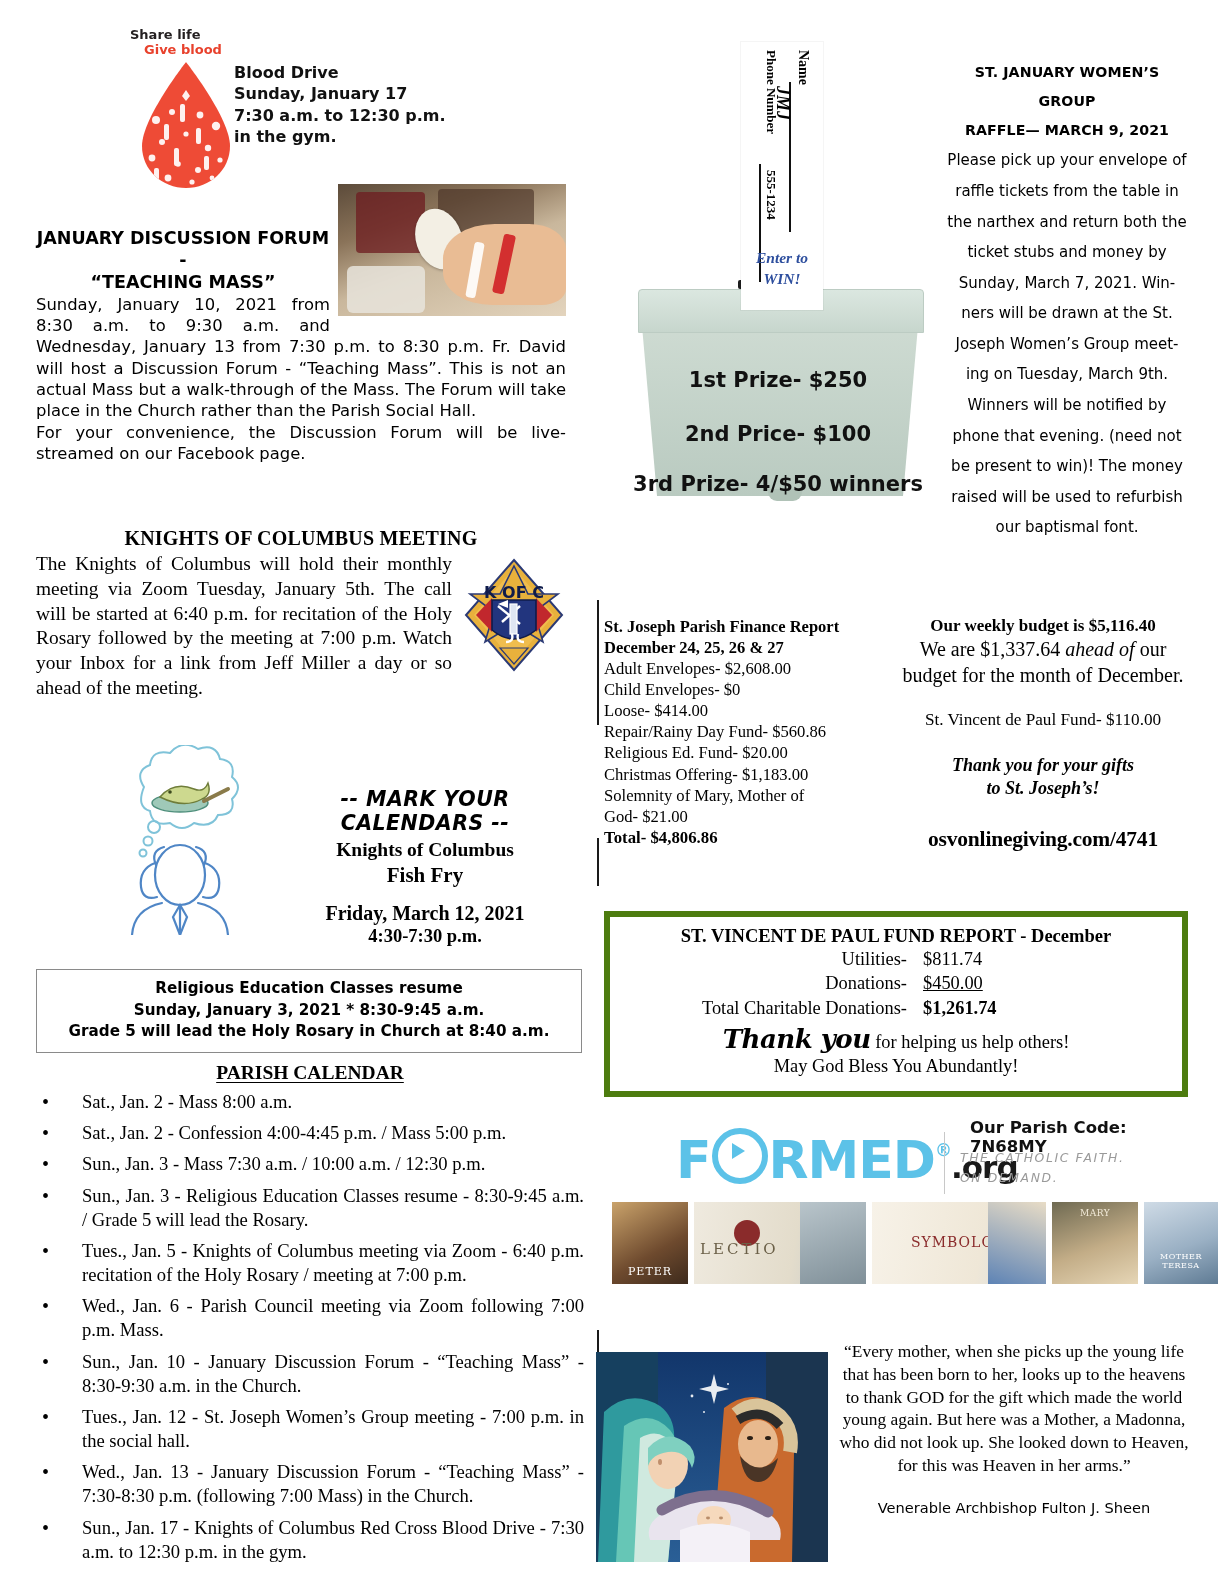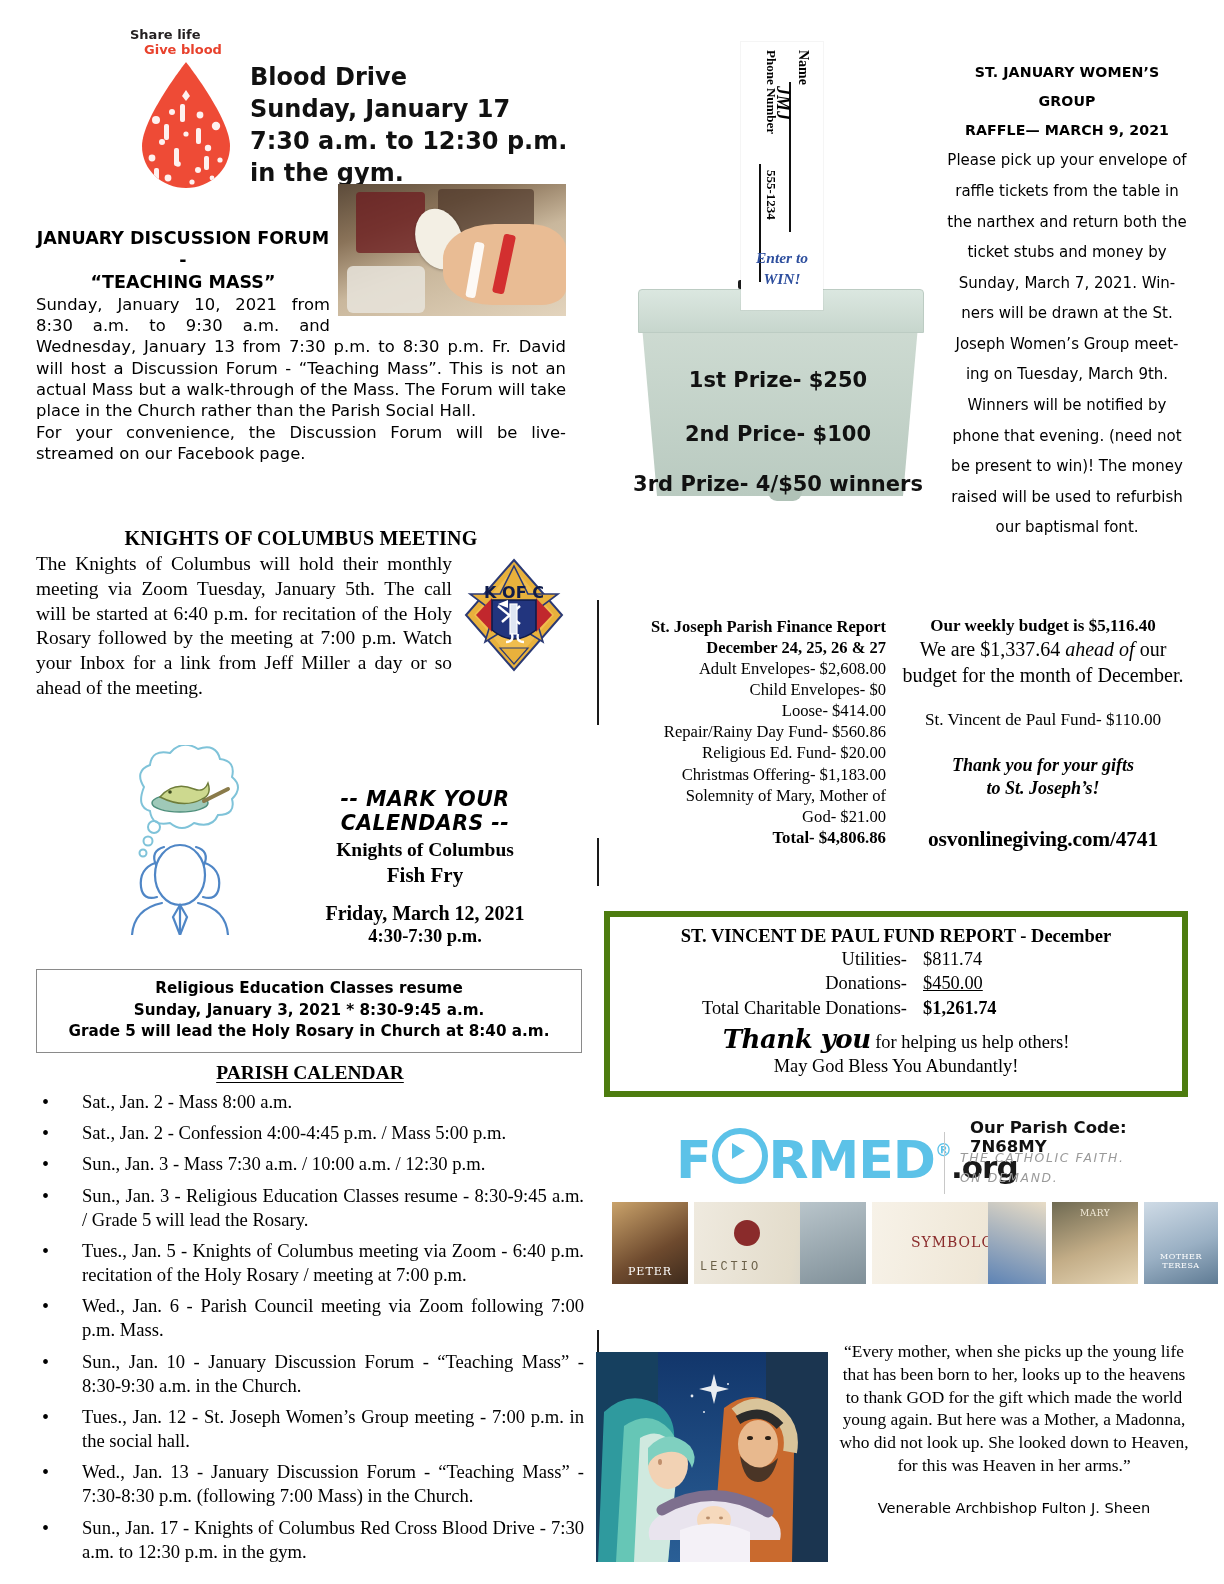--- a/index.html
+++ b/index.html
@@ -18,22 +18,22 @@
   .i{font-style:italic;}
 
   
   #blood-drive{left:110px;top:20px;width:470px;height:190px;}
   .bd-tagline{position:absolute;left:20px;top:8px;font-size:13px;font-weight:bold;
      font-family:"DejaVu Sans",sans-serif;line-height:1.15;}
   .bd-tagline .l1{color:#231f20;display:block;}
   .bd-tagline .l2{color:#e8412c;display:block;margin-left:14px;}
   .drop{position:absolute;left:28px;top:40px;width:96px;height:130px;}
   .drop svg{display:block;}
-  .bd-text{position:absolute;left:140px;top:42px;font-family:"DejaVu Sans",sans-serif;
-     font-weight:bold;font-size:24px;line-height:1.33;color:#111;}
+  .bd-text{position:absolute;left:124px;top:42px;font-family:"DejaVu Sans",sans-serif;
+     font-weight:bold;font-size:16px;line-height:1.33;color:#111;}
 
   
   #discussion-forum{left:36px;top:226px;width:530px;}
   .df-head{font-family:"DejaVu Sans",sans-serif;font-weight:bold;font-size:17.5px;
      text-align:center;line-height:1.25;width:300px;}
   .df-wrap{font-family:"DejaVu Sans",sans-serif;font-size:16.4px;line-height:1.30;
      text-align:justify;margin-top:2px;}
   .df-wrap p{margin:0;}
   .df-float{float:right;width:228px;height:132px;shape-margin:0;margin:-44px 0 2px 8px;}
 
@@ -102,21 +102,21 @@
   #prize2{top:388px;font-size:21px;}
   #prize3{top:438px;font-size:21px;}
 
   
   #wg-raffle{left:944px;top:58px;width:246px;text-align:center;
      font-family:"DejaVu Sans",sans-serif;}
   #wg-raffle .hd{font-weight:bold;font-size:14.2px;line-height:2.05;letter-spacing:.1px;}
   #wg-raffle .bd{font-size:15px;line-height:2.04;}
 
   
-  #finance{left:604px;top:616px;width:282px;text-align:right;}
+  #finance{left:604px;top:616px;width:282px;text-align:left;}
   #finance .ttl{font-weight:bold;font-size:16.5px;line-height:1.28;}
   #finance .row{font-size:16.6px;line-height:1.27;}
   #finance .tot{font-weight:bold;font-size:16.8px;line-height:1.3;}
 
   #budget{left:896px;top:616px;width:294px;text-align:center;}
   #budget .ttl{font-weight:bold;font-size:17px;}
   #budget .ln{font-size:20px;line-height:1.30;}
   #budget .svdp{font-size:17.2px;margin-top:22px;}
   #budget .thx{font-weight:bold;font-style:italic;font-size:18px;line-height:1.3;margin-top:24px;}
   #budget .url{font-weight:bold;font-size:21.5px;margin-top:26px;letter-spacing:-.2px;}
@@ -419,21 +419,21 @@
       <div>ON DEMAND.</div>
     </div>
     <div class="parish-code">Our Parish Code: 7N68MY</div>
 
     <div class="thumbs">
       <div class="thumb" style="width:76px;background:linear-gradient(150deg,#caa36b,#6e4a2e 60%,#3d2a1c);">
         <div class="tl">PETER</div>
       </div>
       <div class="thumb" style="width:172px;background:linear-gradient(100deg,#efeadf 0%,#e3dccb 58%,#b9c3c8 100%);">
         <div style="position:absolute;left:40px;top:18px;width:26px;height:26px;border-radius:50%;background:#8a2b2b;"></div>
-        <div class="tl" style="left:6px;right:auto;color:#6b6048;bottom:10px;font-size:12px;letter-spacing:3px;font-family:Liberation Mono, monospace;">LECTIO</div>
+        <div class="tl" style="left:6px;right:auto;color:#6b6048;bottom:26px;font-size:15px;letter-spacing:3px;">LECTIO</div>
         <div style="position:absolute;right:0;top:0;width:66px;height:82px;background:linear-gradient(160deg,#b9c5cb,#7f8f98);"></div>
       </div>
       <div class="thumb" style="width:174px;background:linear-gradient(100deg,#f7f2e8 0%,#efe7d7 62%,#cfd9e4 100%);">
         <div class="tl" style="bottom:34px;color:#8a2b2b;font-size:14px;letter-spacing:1px;">SYMBOLON</div>
         <div style="position:absolute;right:0;top:0;width:58px;height:82px;background:linear-gradient(200deg,#e8dcc6,#5d83b5);"></div>
       </div>
       <div class="thumb" style="width:86px;background:linear-gradient(160deg,#6f6a52,#c3ad87 55%,#e6d6b6);">
         <div class="tl" style="bottom:auto;top:6px;color:#f2ead8;font-size:9px;letter-spacing:.5px;">MARY</div>
       </div>
       <div class="thumb" style="width:74px;background:linear-gradient(160deg,#cfdbe6,#9ab0c4 55%,#5f7b94);">

